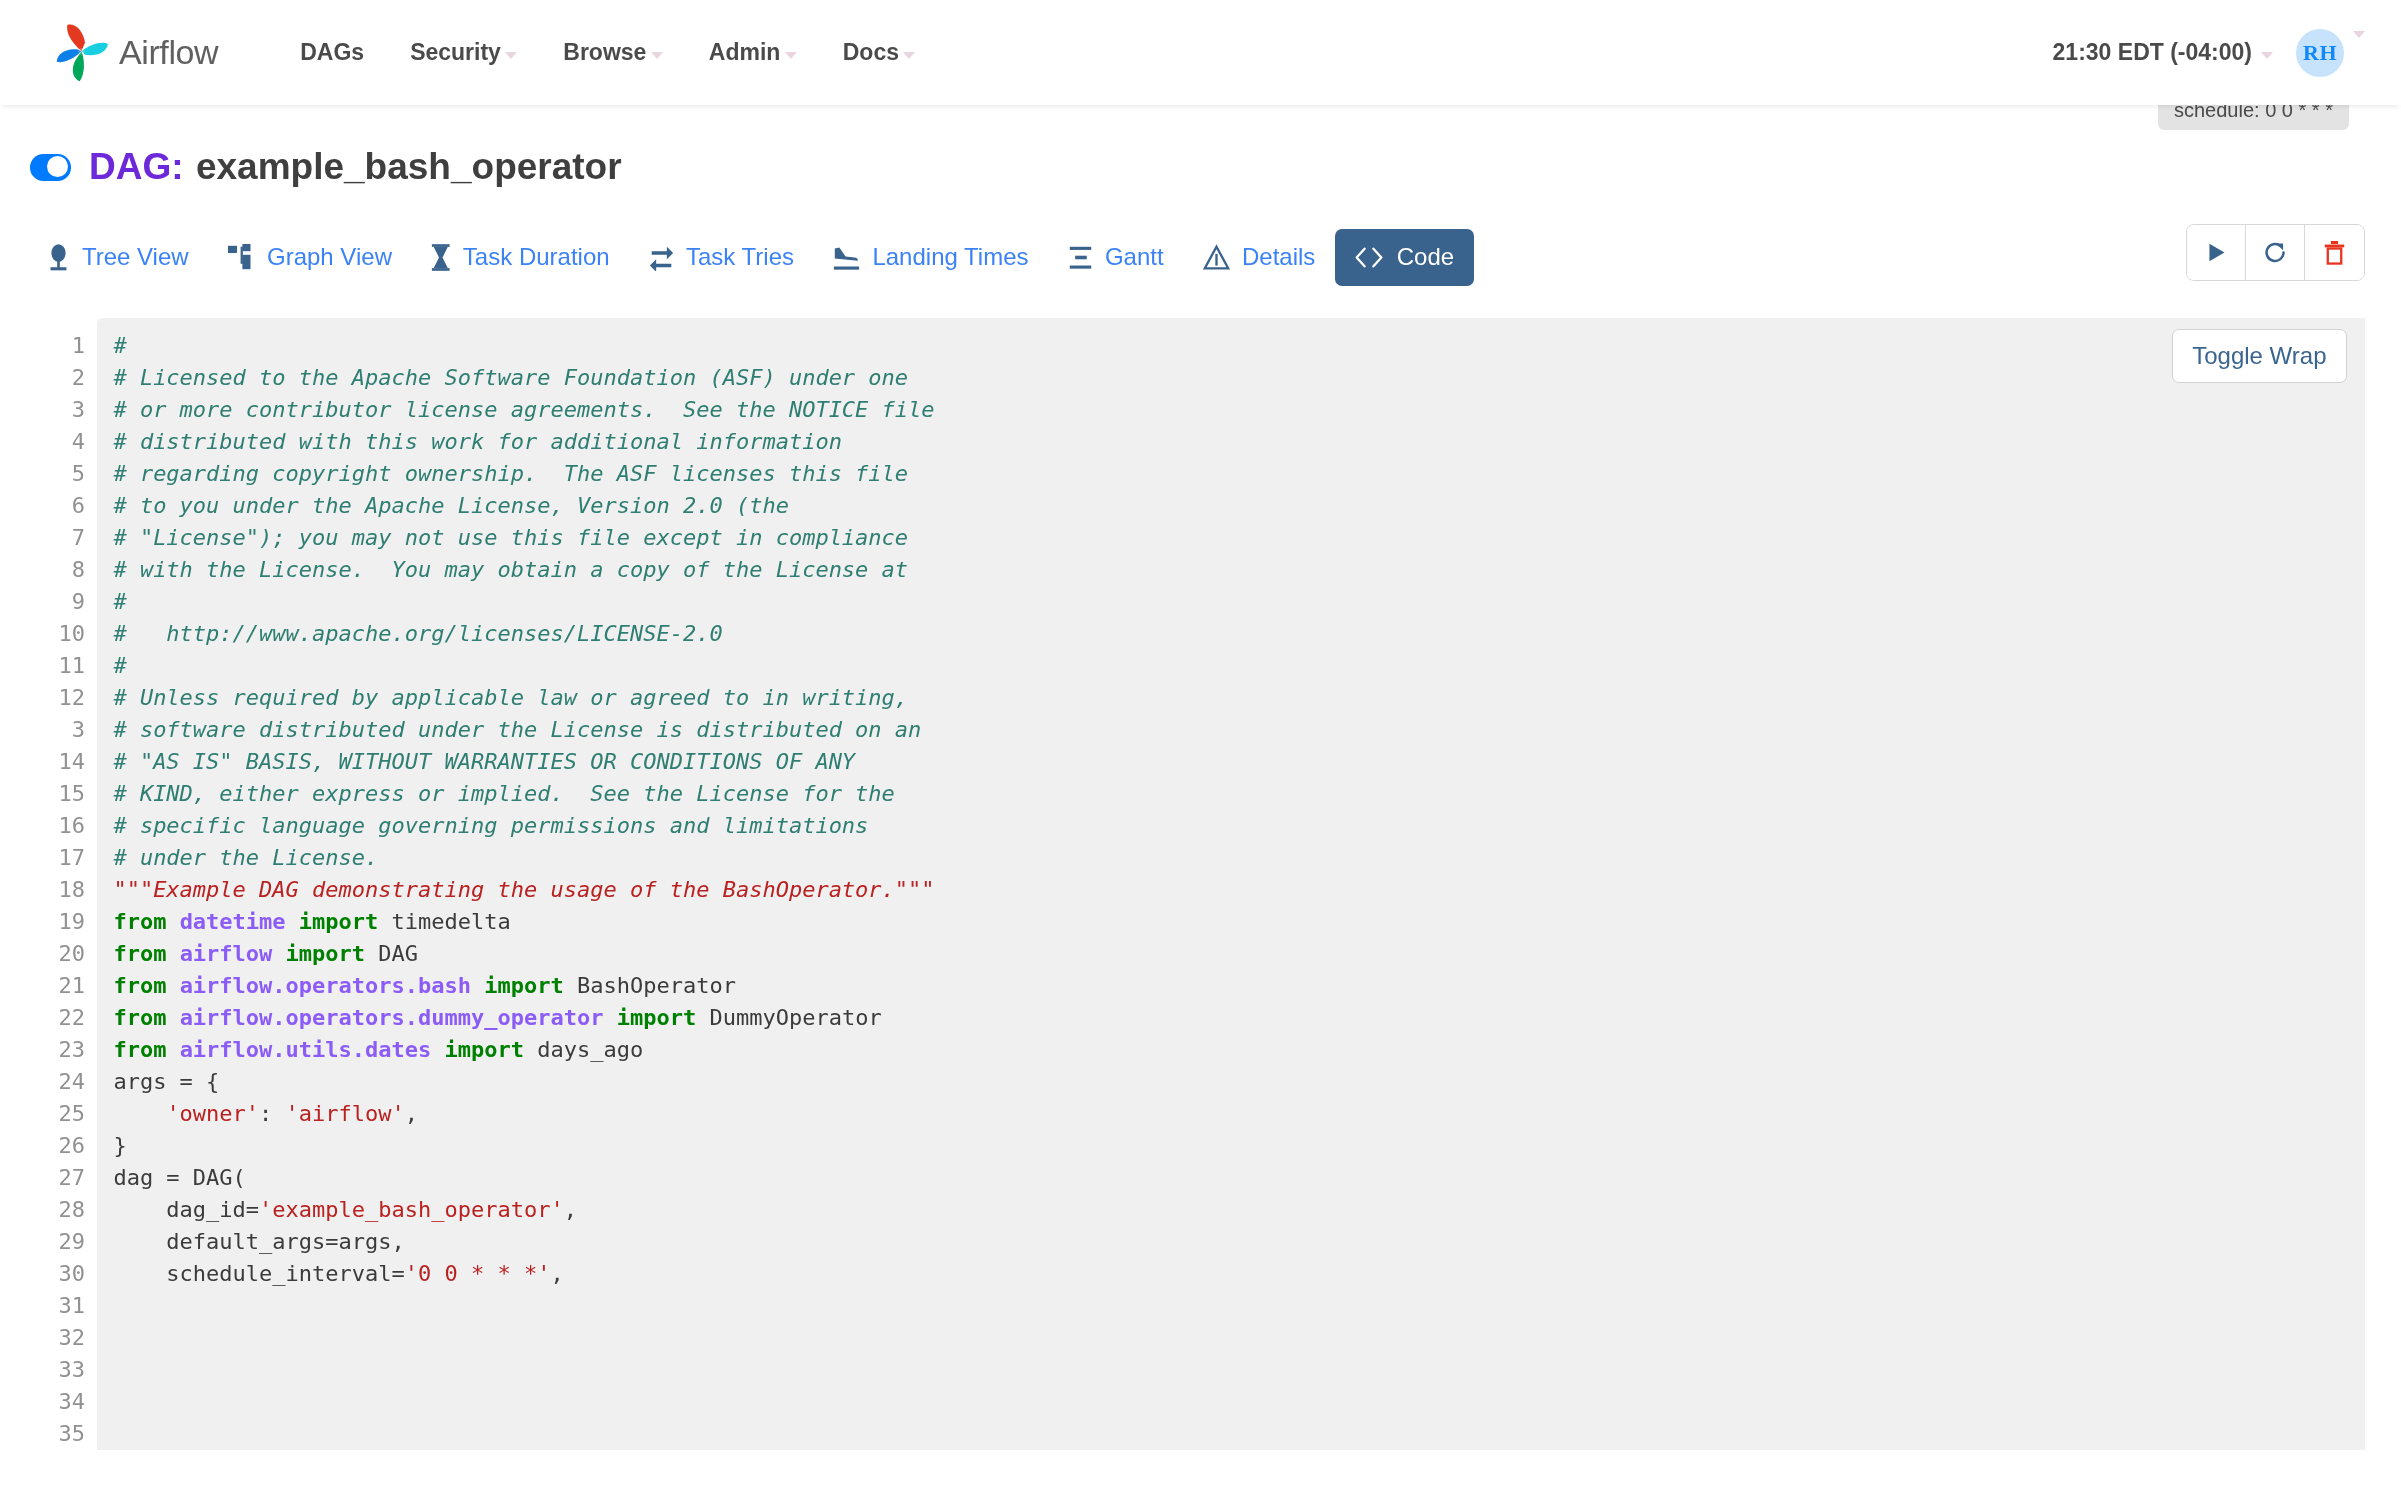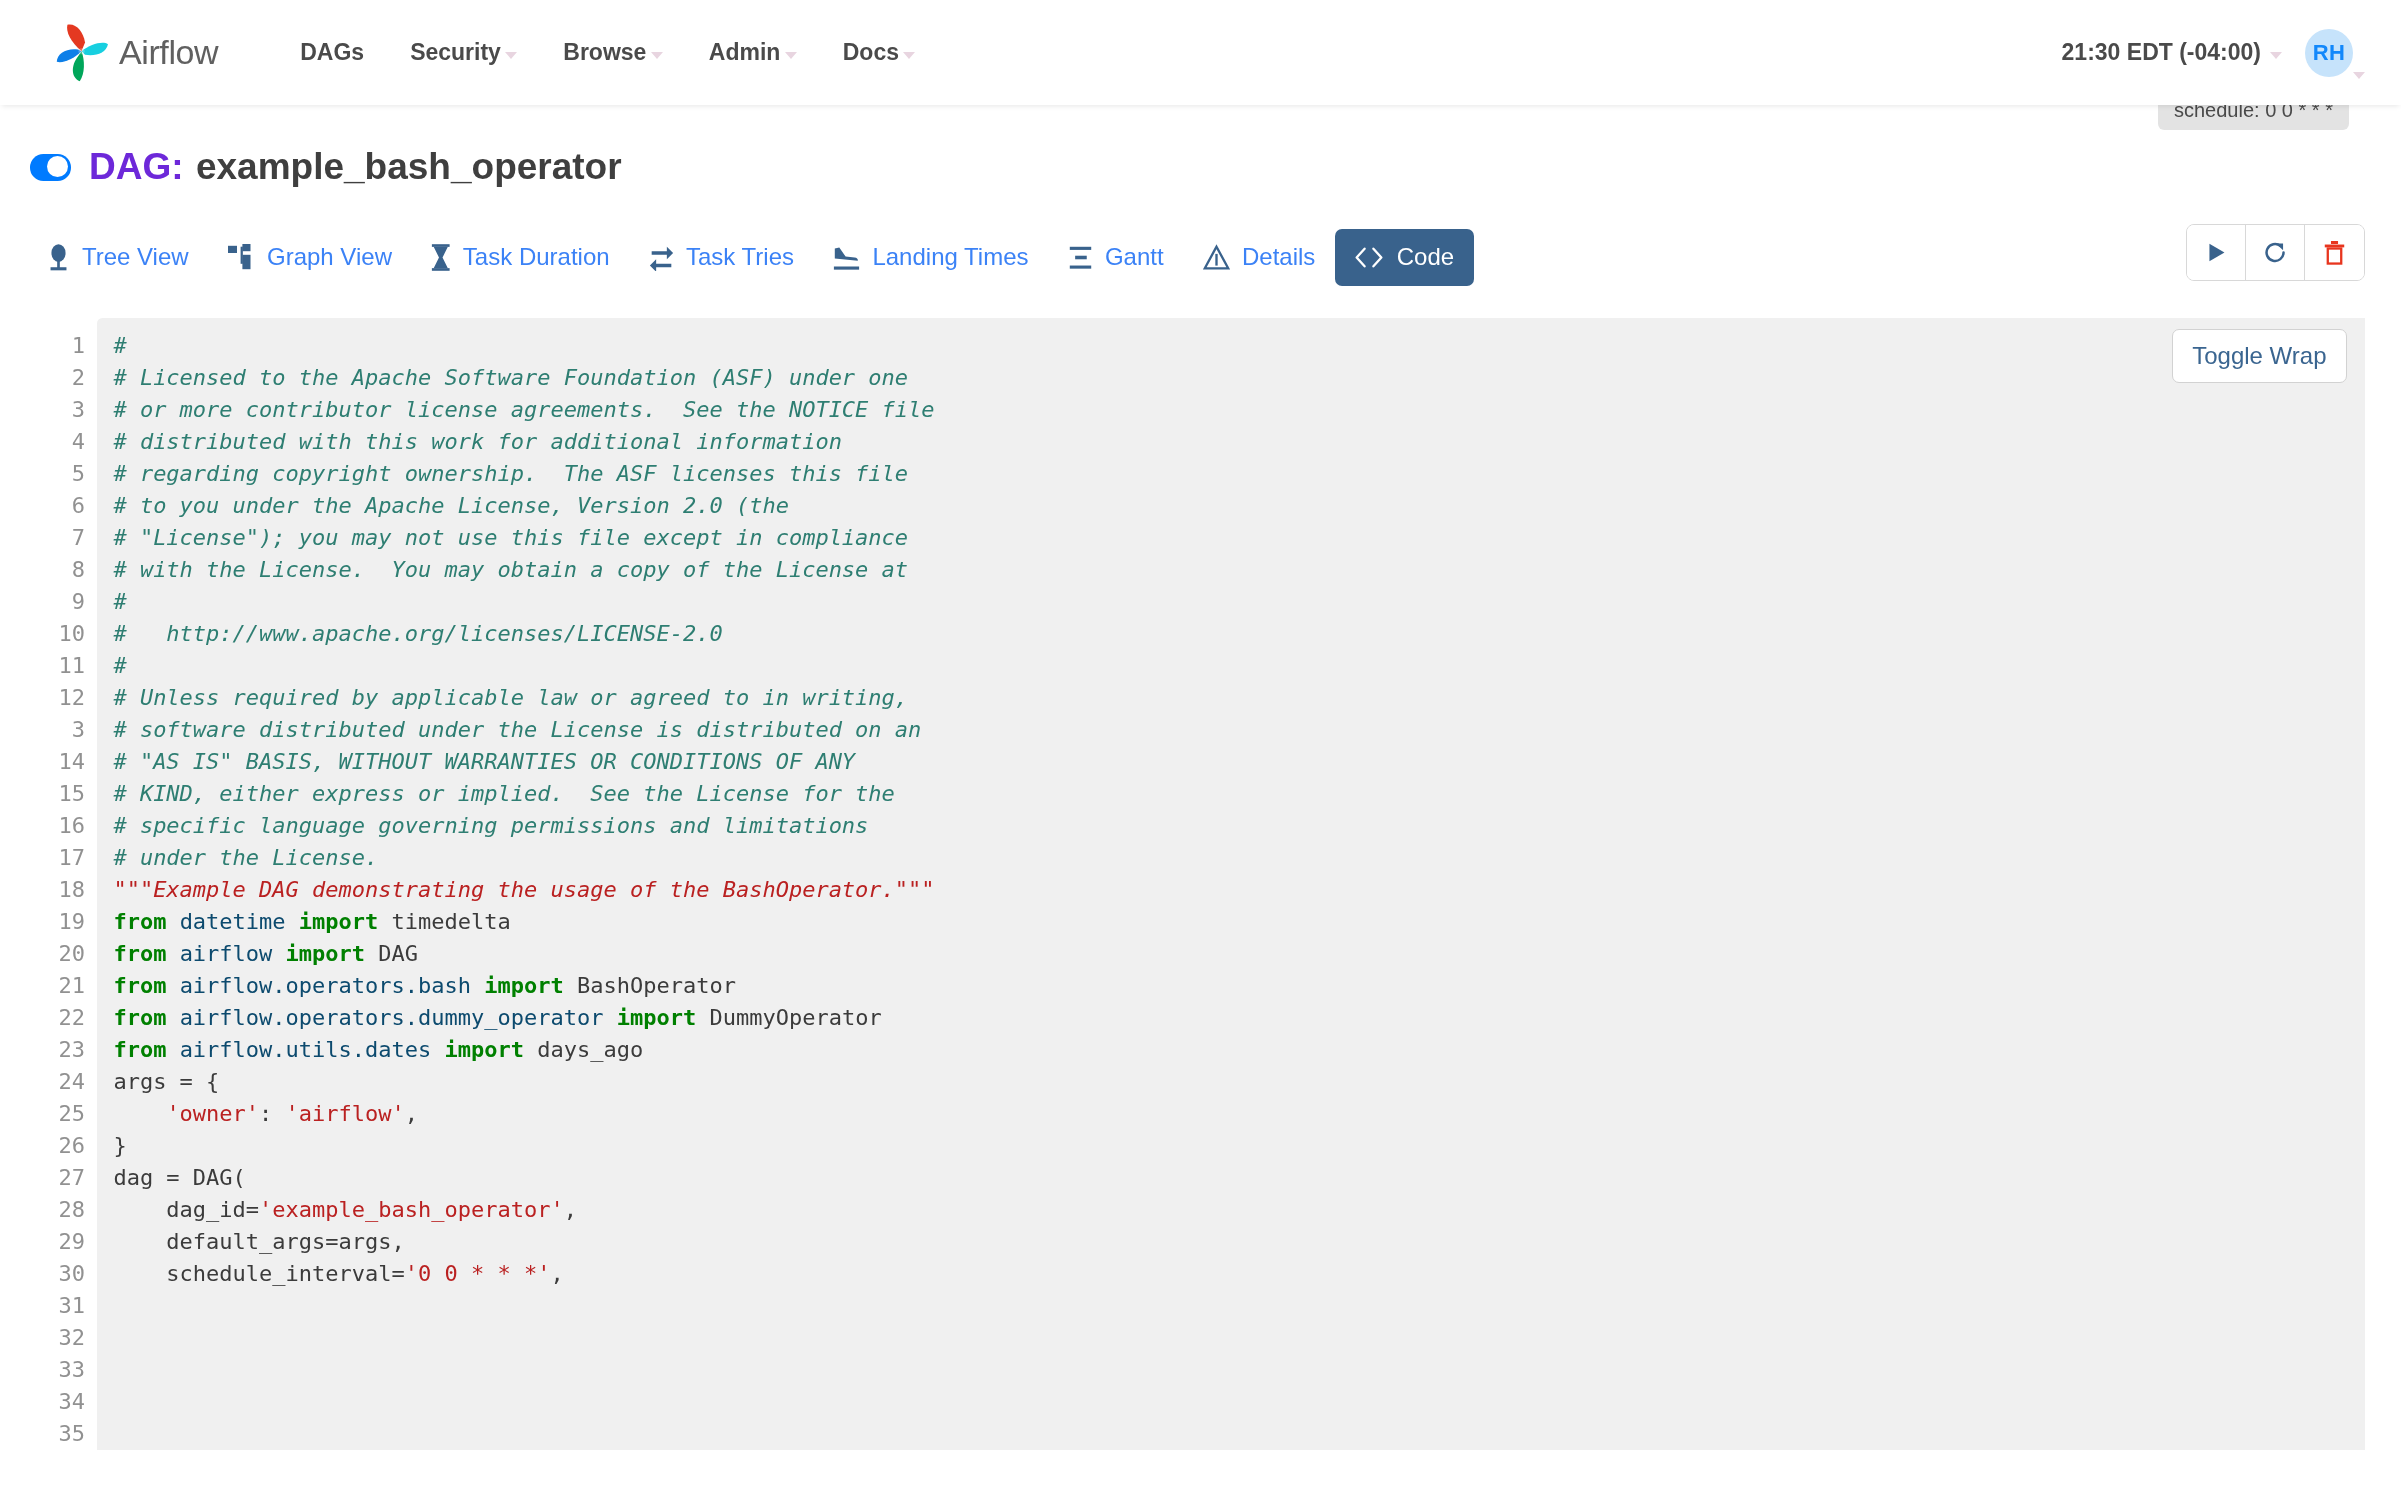--- a/index.html
+++ b/index.html
@@ -44,21 +44,21 @@
     position: relative; top: 2.7px;
   }
   .nav-right {
     margin-left: auto; display: flex; align-items: center; gap: 23px;
   }
   .tz {
     font-size: 23px; font-weight: bold; color: #4a4a4a;
     display: flex; align-items: center; gap: 9px; cursor: pointer;
     white-space: nowrap;
   }
-  .avatar-wrap { display: flex; align-items: flex-end; cursor: pointer; }
+  .avatar-wrap { display: flex; align-items: flex-start; gap: 9px; cursor: pointer; font-family: Liberation Serif, serif; }
   .avatar {
     width: 48px; height: 48px; border-radius: 50%;
     background: #c6e3fb; color: #1288fb;
     font-size: 22px; font-weight: bold;
     display: flex; align-items: center; justify-content: center;
     letter-spacing: 0.4px;
   }
 
   
   .page { padding: 0 36px 0 0; }
@@ -146,21 +146,21 @@
     padding: 12.4px 0 0 16px; margin-left: 12.4px;
     font-family: "DejaVu Sans Mono", monospace;
     font-size: 22px; line-height: 32px;
     color: #3b3b3b; white-space: pre;
     min-height: 1119px;
   }
   .c  { color: #2e7e72; font-style: italic; }          
   .s  { color: #ba2121; }                               
   .ds { color: #ba2121; font-style: italic; }           
   .k  { color: #008000; font-weight: bold; }            
-  .nn { color: #0c4a6e; font-weight: normal; }            
+  .nn { color: #8b5cf6; font-weight: bold; }            
   .n  { color: #3b3b3b; }                               
 </style>
 </head>
 <body>
 
 <div class="navbar">
 
   <div class="brand">
     <svg class="brand-logo" viewBox="0 0 64 68">
       <path d="M32 32 C20 22 14 10 16 2 C26 0 34 10 36 22 Z" fill="#e43921"></path>

